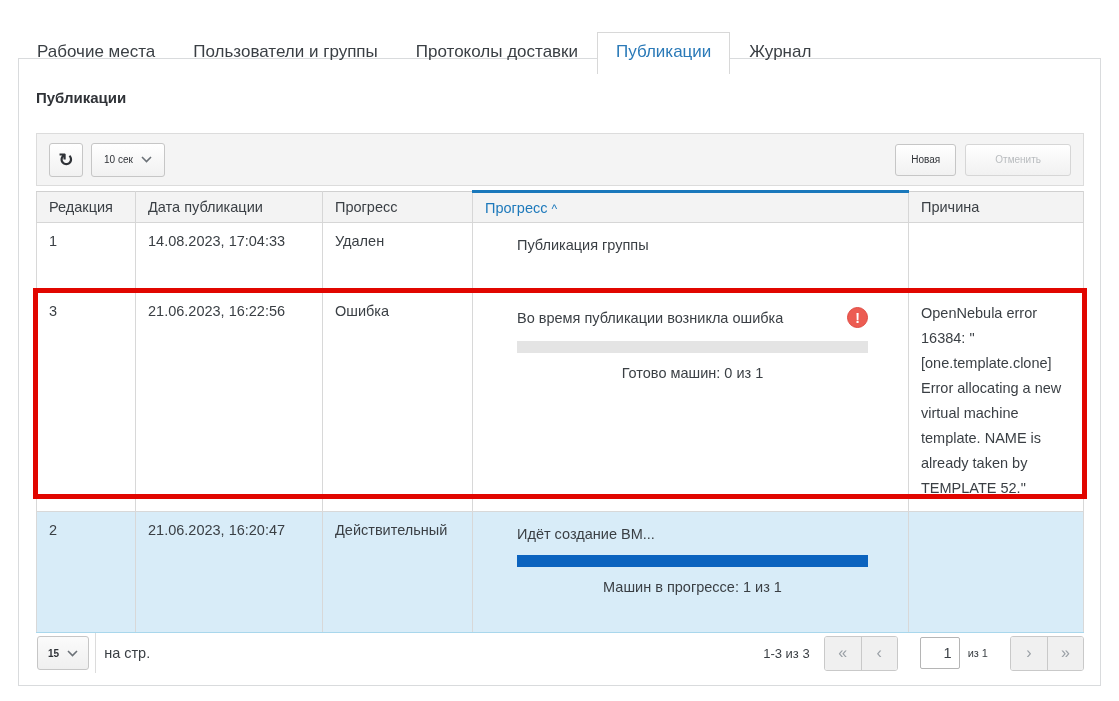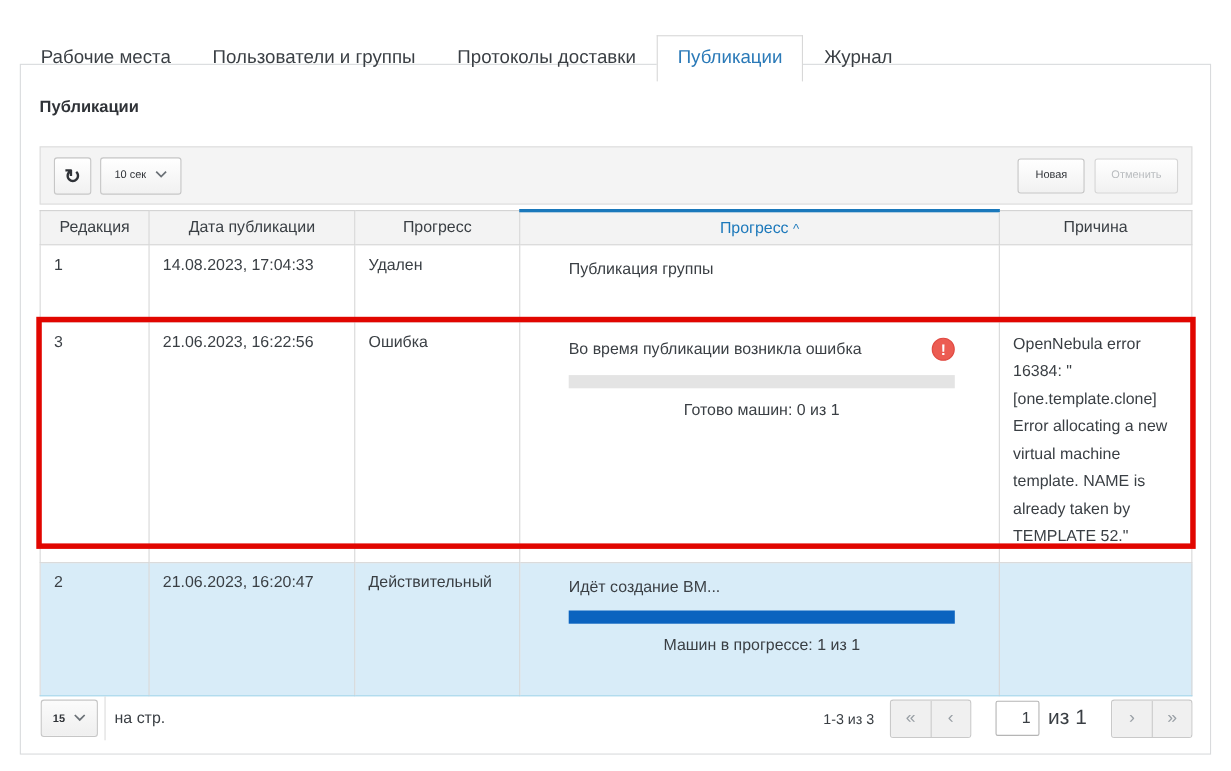--- a/index.html
+++ b/index.html
@@ -21,26 +21,26 @@
   
   .toolbar { margin-top:27px; height:53px; background:#f4f4f4; border:1px solid #dcdcdc;
              display:flex; align-items:center; padding:0 12px; }
   .btn { display:inline-flex; align-items:center; justify-content:center; gap:8px;
          background:linear-gradient(#ffffff,#f1f1f1); border:1px solid #c6c6c6; border-radius:3px;
          font-size:10px; color:#2f3237; cursor:pointer; }
   .btn-refresh { width:34px; height:34px; font-size:18px; font-weight:bold; }
   .btn-interval { height:34px; padding:0 12px; margin-left:8px; }
   .toolbar-right { margin-left:auto; display:flex; gap:9px; }
   .btn-new { height:32px; padding:0 15px; }
-  .btn-cancel { height:32px; padding:0 14px; color:#b9bcbf; border-color:#d6d6d6; }
+  .btn-cancel { height:32px; padding:0 29px; color:#b9bcbf; border-color:#d6d6d6; }
 
   
   table.grid { margin-top:4px; width:1047px; border-collapse:collapse; table-layout:fixed; }
   .grid th { background:#f3f3f3; font-weight:normal; font-size:14.5px; color:#3a3f44;
-             text-align:center; padding:6px 12px; height:31px;
+             text-align:left; padding:6px 12px; height:31px;
              border:1px solid #d6d6d6; border-top:1px solid #d0d0d0; }
   .grid th.sorted { color:#1d79bb; border-top:3px solid #1a78bb; }
   .sort-caret { font-size:12px; margin-left:4px; }
   .grid td { border:1px solid #d8d8d8; vertical-align:top; font-size:14.5px;
              color:#3a3f44; padding:10px 12px; }
   tr.row-1 { height:70px; }
   tr.row-2 { height:210px; }
   tr.row-3 { height:121px; background:#d8ecf8; }
   tr.row-3 td { border-bottom:1px solid #a9d7ec; }
   td.cell-progress { padding:14px 40px 0 44px; }
@@ -60,21 +60,21 @@
   .per-page { margin-left:8px; font-size:14.5px; }
   .pager { margin-left:auto; display:flex; align-items:center; }
   .range { font-size:13px; margin-right:14px; }
   .pgroup { display:flex; border:1px solid #c9c9c9; border-radius:3px; overflow:hidden; }
   .pbtn { width:36px; height:33px; background:#f0f0f0; color:#9aa0a6; font-size:16px;
           display:flex; align-items:center; justify-content:center; border:none; cursor:pointer; }
   .pbtn + .pbtn { border-left:1px solid #c9c9c9; }
   .page-input { width:40px; height:32px; border:1px solid #b5b5b5; border-radius:2px;
                 text-align:right; padding-right:7px; font-size:14.5px; color:#3a3f44;
                 margin:0 8px 0 22px; font-family:inherit; }
-  .of-label { font-size:19px; margin-right:22px; }
+  .of-label { font-size:11px; margin-right:22px; }
 
   
   .annotation { position:absolute; left:33px; top:288px; width:1054px; height:211px;
                 border:5px solid #e10600; pointer-events:none; z-index:5; }
 
   .chev { display:inline-block; }
 </style>
 </head>
 <body>
 

